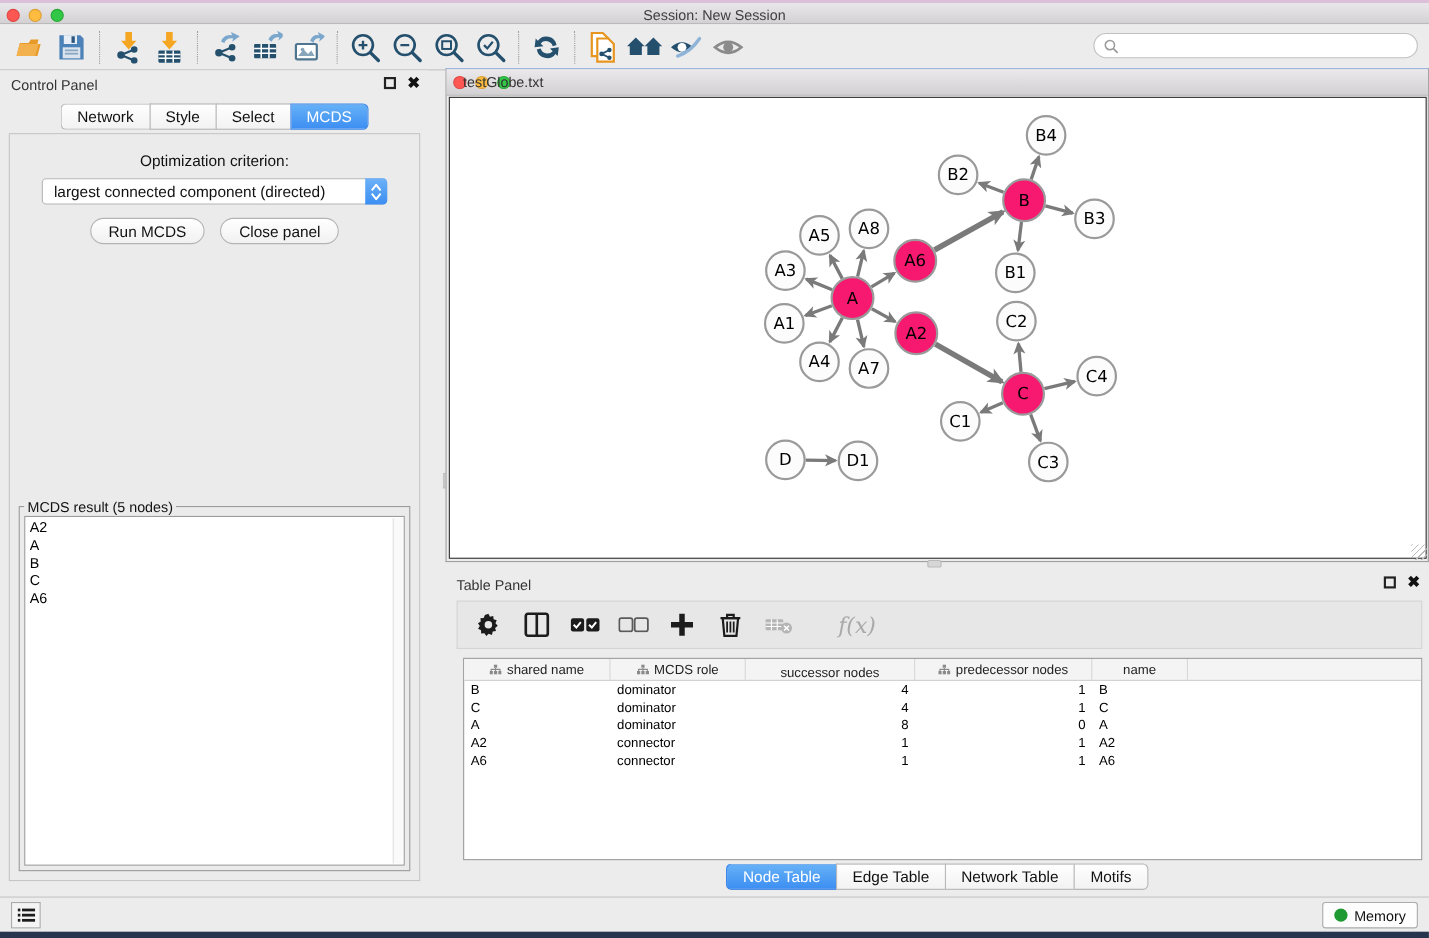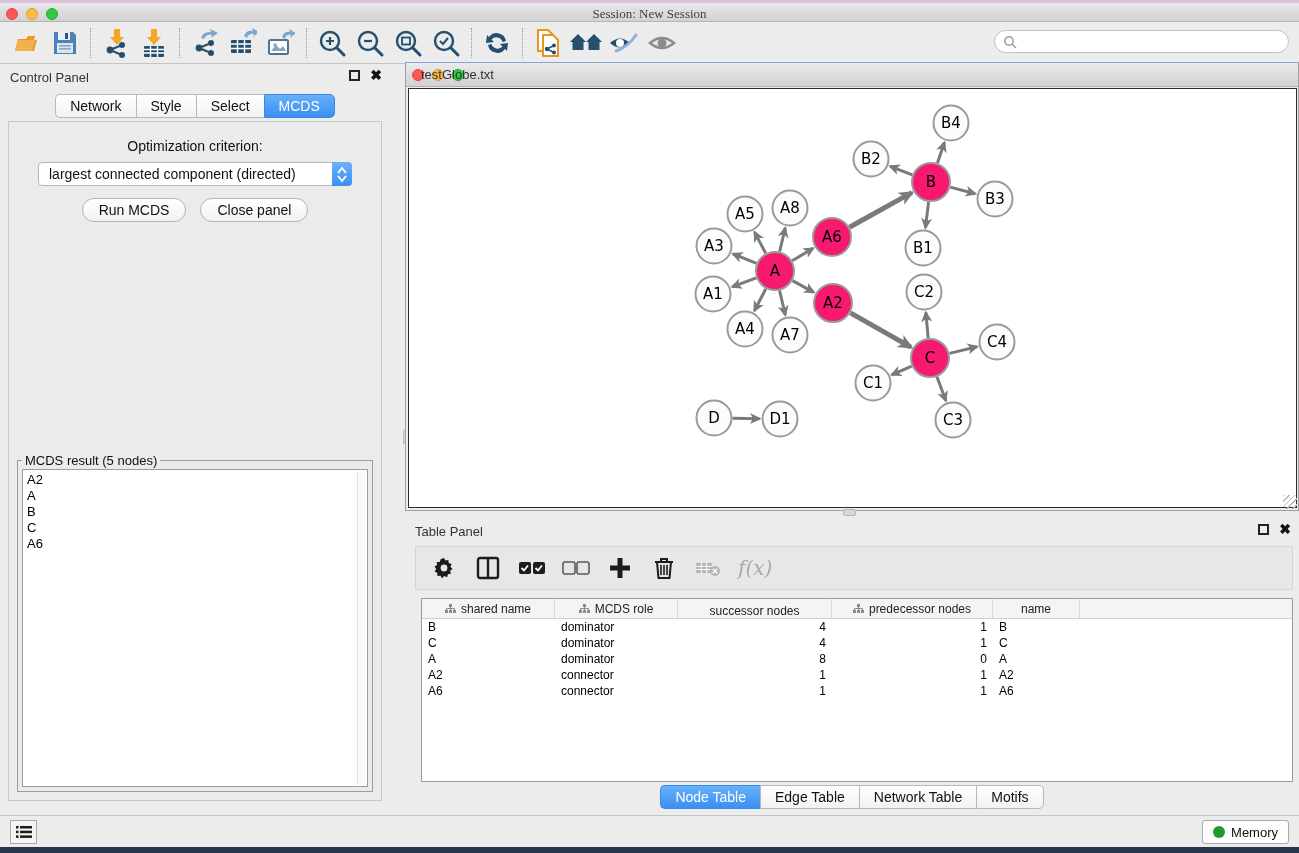--- a/index.html
+++ b/index.html
@@ -4,21 +4,21 @@
 <style>
   * { margin:0; padding:0; box-sizing:border-box; }
   html,body { width:1299px; height:853px; }
   body { font-family:"Liberation Sans", sans-serif; background:#ececec; position:relative; overflow:hidden; }
   .app { position:absolute; inset:0; }
 
   
   .desktop-top { position:absolute; left:0; top:0; width:1299px; height:3px; background:#dcc0da; }
   .titlebar { position:absolute; left:0; top:3px; width:1299px; height:19px;
     background:linear-gradient(#e9e7e9,#d3d1d3); border-bottom:1px solid #b5b5b5; }
-  .titlebar .title { position:absolute; left:0; right:0; top:3px; text-align:center; font-size:13px; color:#404040;font-family:Liberation Serif, serif; }
+  .titlebar .title { position:absolute; left:0; right:0; top:3px; text-align:center; font-size:13px; color:#404040; }
   .lights { position:absolute; left:6px; top:5px; display:flex; gap:8px; }
   .light { width:12px; height:12px; border-radius:50%; }
   .light.red { background:#fc5753; border:1px solid #df4744; }
   .light.yellow { background:#fdbc40; border:1px solid #de9f34; }
   .light.green { background:#33c748; border:1px solid #27aa35; }
 
   
   .toolbar { position:absolute; left:0; top:22px; width:1299px; height:42px; background:#ececec;
     border-bottom:1px solid #c4c4c4; display:flex; align-items:center; padding-left:8px; }
   .tbtn { width:38px; height:34px; display:flex; align-items:center; justify-content:center; cursor:default; }
@@ -75,21 +75,21 @@
   .resize-grip { position:absolute; right:1px; bottom:1px; width:14px; height:14px;
     background:
       linear-gradient(135deg, transparent 50%, transparent 50%),
       repeating-linear-gradient(135deg,#b9b9b9 0 1px, transparent 1px 4px); }
 
   
   .table-panel { position:absolute; left:405px; top:518px; width:894px; height:297px; background:#ececec; }
   .tp-toolbar { position:absolute; left:10px; right:6px; top:28px; height:44px; background:#e7e7e7;
     border:1px solid #d5d5d5; display:flex; align-items:center; gap:8px; padding-left:10px; }
   .tp-btn { width:36px; height:34px; display:flex; align-items:center; justify-content:center; }
-  .fx-label { font-size:20px; font-style:italic; color:#a9a9a9; font-family:"DejaVu Serif", serif; }
+  .fx-label { font-size:20px; font-style:italic; color:#a9a9a9; font-family:"DejaVu Serif", serif;margin-left:24px; }
 
   .table-area { position:absolute; left:10px; right:6px; top:80px; bottom:33px; background:#fff; border:1px solid #9a9a9a; overflow:hidden;margin-left:6px; }
   .thead { display:flex; height:20px; background:#f4f4f4; border-bottom:1px solid #cfcfcf; }
   .th { font-size:12px; color:#222; border-right:1px solid #d8d8d8; display:flex; align-items:center; justify-content:center; gap:5px; }
   .trow { display:flex; height:16px; }
   .td { font-size:12px; color:#000; padding:1px 6px 0 6px; white-space:nowrap; }
   .td.num { text-align:right; }
 
   .bottom-tabs { position:absolute; left:0; right:0; bottom:6px; display:flex; justify-content:center; }
 

